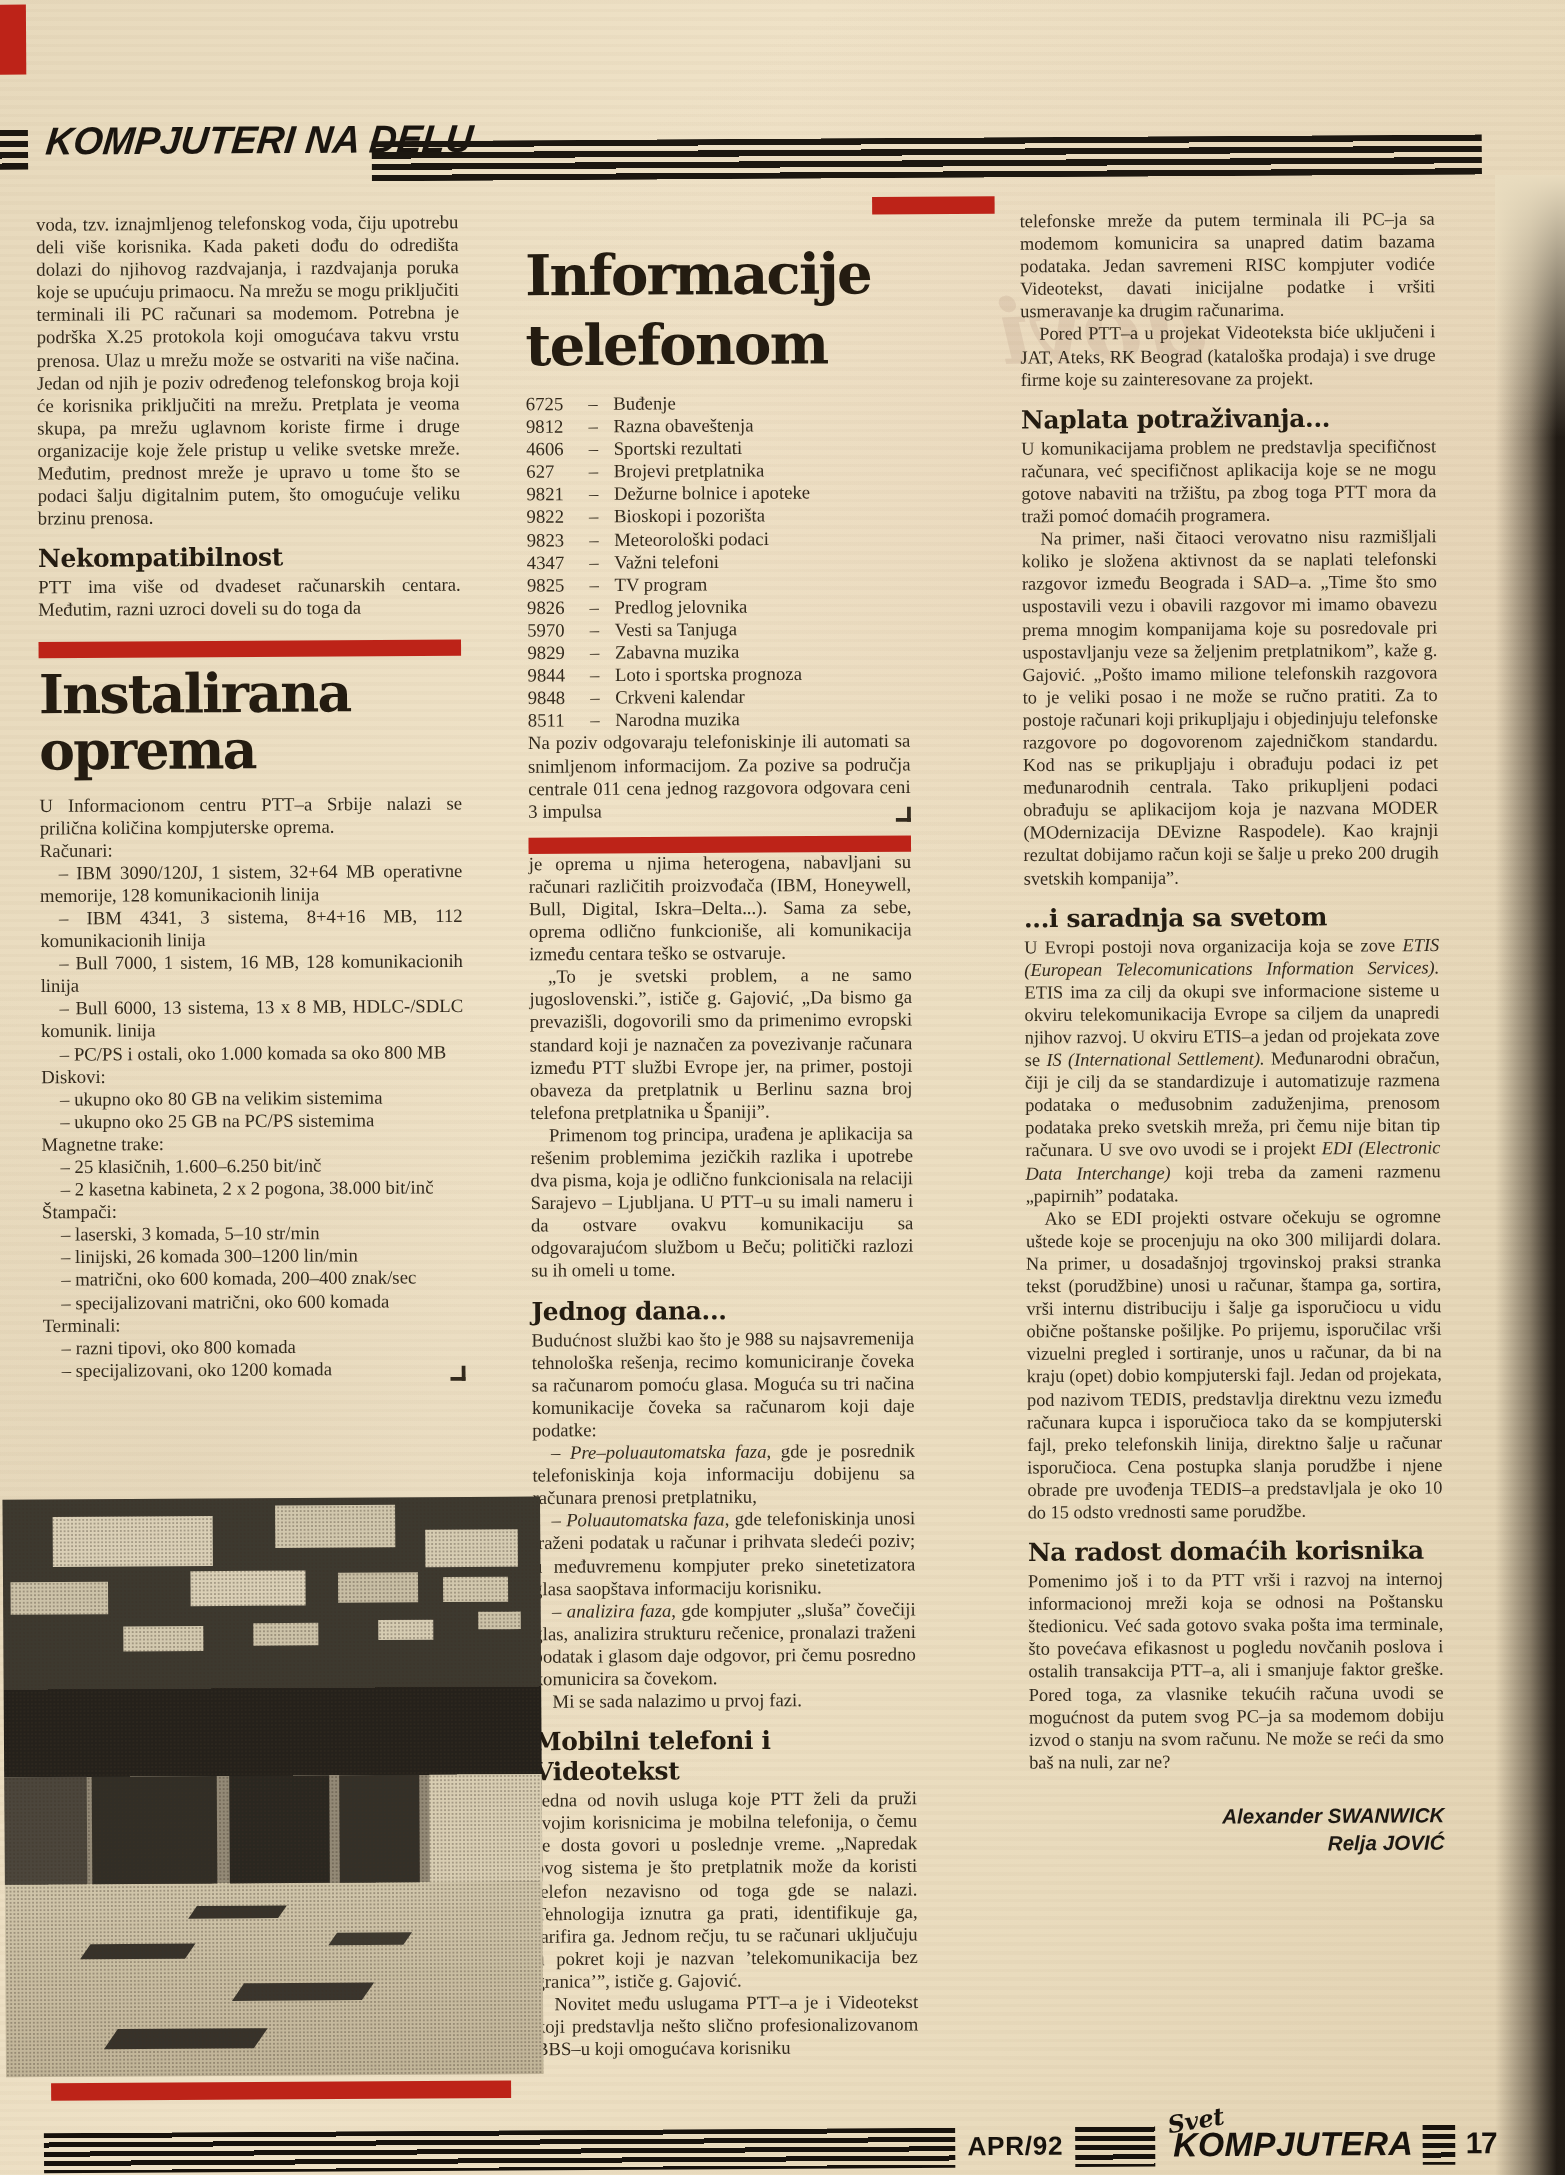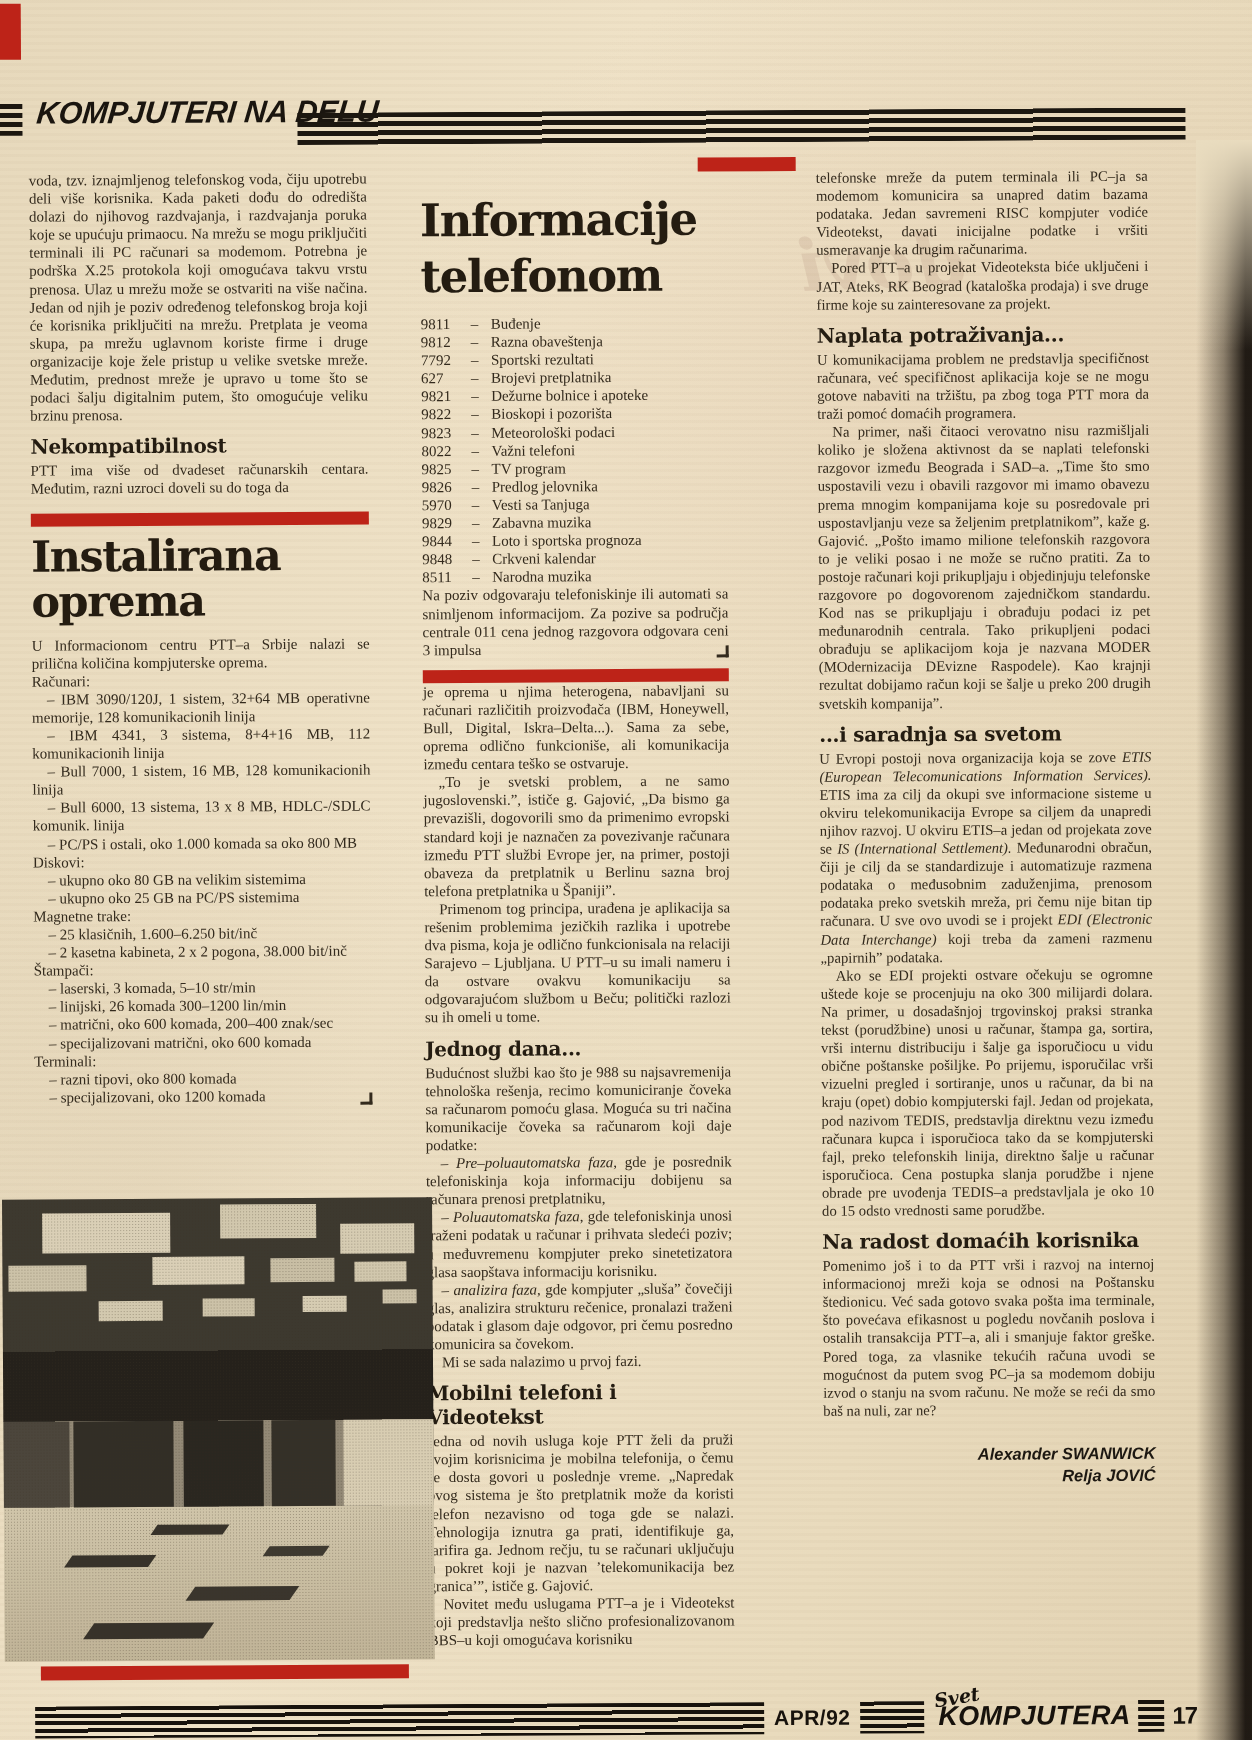--- a/index.html
+++ b/index.html
@@ -117,31 +117,31 @@
       <div class="eq-item">– specijalizovani matrični, oko 600 komada</div>
       <div class="eq-cat">Terminali:</div>
       <div class="eq-item">– razni tipovi, oko 800 komada</div>
       <div class="eq-item"><span>– specijalizovani, oko 1200 komada</span><span class="endmark"></span></div>
     </div>
 
     <div class="col" style="left:424px;top:192px;width:306px;">
       <div class="display display2">Informacije</div>
       <div class="display display2" style="margin-bottom:10px;">telefonom</div>
       <div class="phone-row">
-          <span class="phone-code">9811</span>
+          <span class="phone-code">6725</span>
           <span class="phone-dash">–</span>
           <span class="phone-label">Buđenje</span>
         </div>
       <div class="phone-row">
           <span class="phone-code">9812</span>
           <span class="phone-dash">–</span>
           <span class="phone-label">Razna obaveštenja</span>
         </div>
       <div class="phone-row">
-          <span class="phone-code">7792</span>
+          <span class="phone-code">4606</span>
           <span class="phone-dash">–</span>
           <span class="phone-label">Sportski rezultati</span>
         </div>
       <div class="phone-row">
           <span class="phone-code">627</span>
           <span class="phone-dash">–</span>
           <span class="phone-label">Brojevi pretplatnika</span>
         </div>
       <div class="phone-row">
           <span class="phone-code">9821</span>
@@ -152,21 +152,21 @@
           <span class="phone-code">9822</span>
           <span class="phone-dash">–</span>
           <span class="phone-label">Bioskopi i pozorišta</span>
         </div>
       <div class="phone-row">
           <span class="phone-code">9823</span>
           <span class="phone-dash">–</span>
           <span class="phone-label">Meteorološki podaci</span>
         </div>
       <div class="phone-row">
-          <span class="phone-code">8022</span>
+          <span class="phone-code">4347</span>
           <span class="phone-dash">–</span>
           <span class="phone-label">Važni telefoni</span>
         </div>
       <div class="phone-row">
           <span class="phone-code">9825</span>
           <span class="phone-dash">–</span>
           <span class="phone-label">TV program</span>
         </div>
       <div class="phone-row">
           <span class="phone-code">9826</span>

